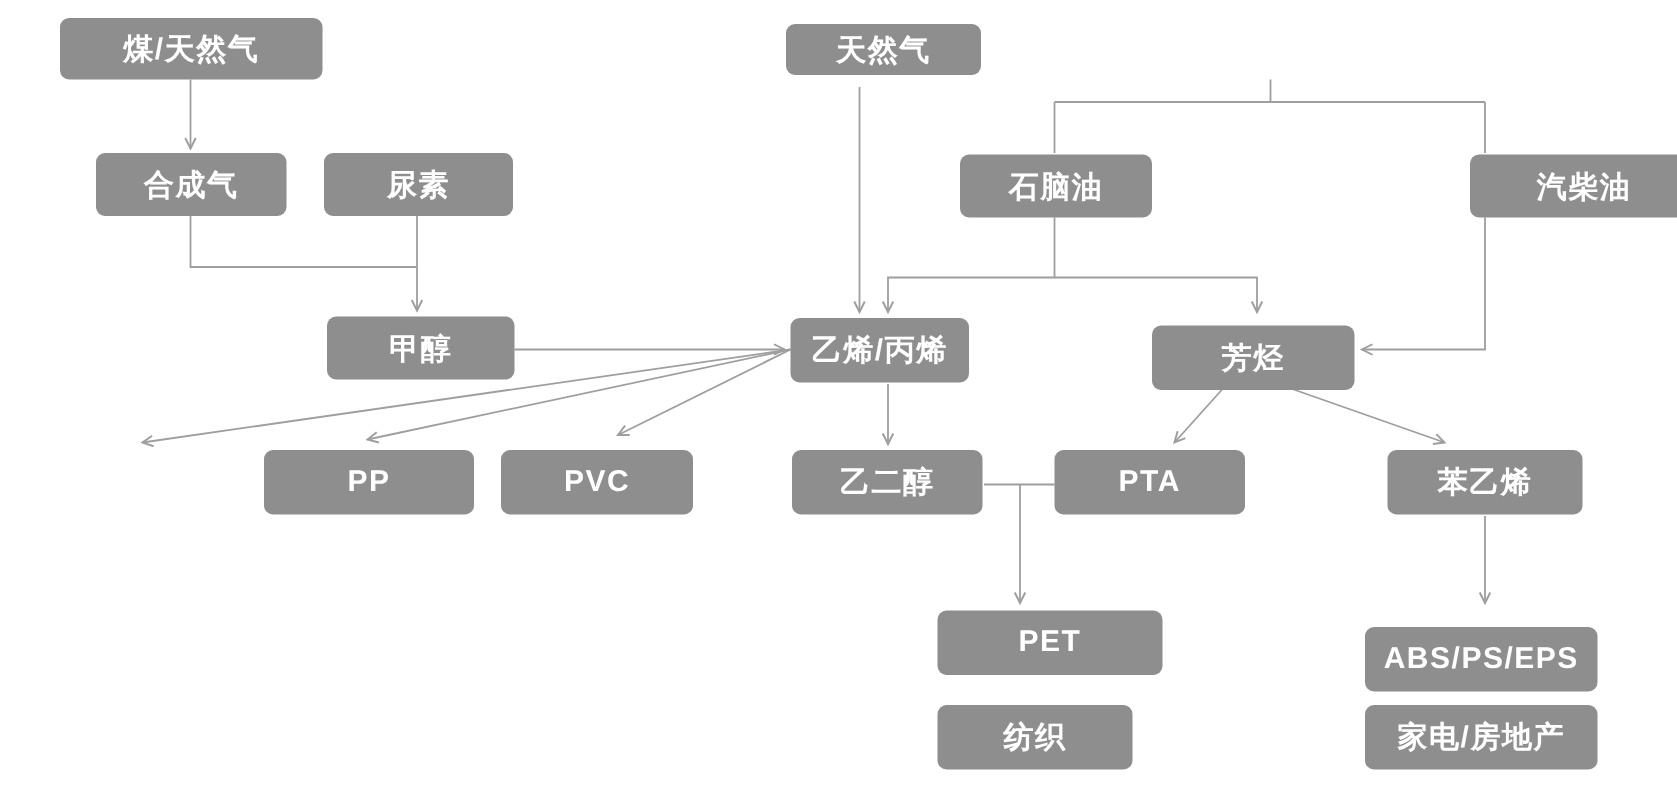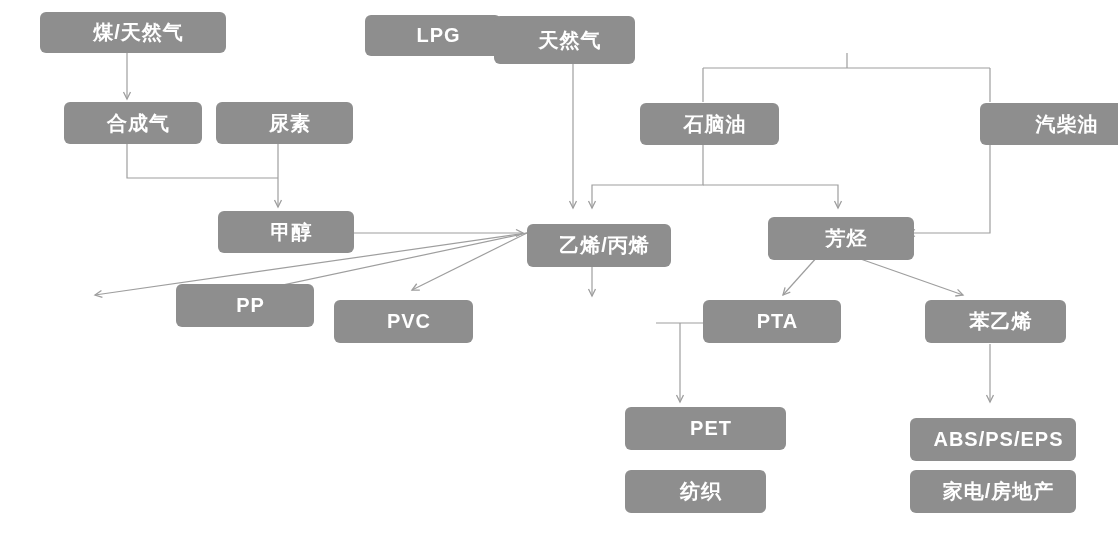--- a/index.html
+++ b/index.html
@@ -21,21 +21,20 @@
     background: #8e8e8e;
     color: #ffffff;
     font-weight: bold;
     font-size: 20px;
     letter-spacing: 1px;
     display: flex;
     align-items: center;
     justify-content: center;
     border-radius: 6px;
     white-space: nowrap;
-    padding-left: 11px;
   }
 </style>
 </head>
 <body>
 
 <div class="canvas">
 
   <svg class="edges" viewBox="0 0 1118 540">
     <defs>
       <marker id="arrow" markerWidth="10" markerHeight="10" refX="8" refY="4.5" orient="auto" markerUnits="userSpaceOnUse">
@@ -58,34 +57,34 @@
       <path d="M592,256 L592,296" marker-end="url(#arrow)"></path>
       <path d="M818,256 L783,295" marker-end="url(#arrow)"></path>
       <path d="M852,256 L963,295" marker-end="url(#arrow)"></path>
       <path d="M656,323 L703,323"></path>
       <path d="M680,323 L680,402" marker-end="url(#arrow)"></path>
       <path d="M990,344 L990,402" marker-end="url(#arrow)"></path>
     </g>
   </svg>
 
   <div class="node" style="left:40px;  top:12px;  width:175px; height:41px">煤/天然气</div>
-  <div class="node" style="left:365px; top:15px;  width:125px; height:41px">LPG</div>
-  <div class="node" style="left:494px; top:16px;  width:130px; height:48px">天然气</div>
+  <div class="node" style="left:524px; top:16px;  width:130px; height:34px">天然气</div>
 
   <div class="node" style="left:64px;  top:102px; width:127px; height:42px">合成气</div>
   <div class="node" style="left:640px; top:103px; width:128px; height:42px">石脑油</div>
   <div class="node" style="left:216px; top:102px; width:126px; height:42px">尿素</div>
   <div class="node" style="left:980px; top:103px; width:152px; height:42px">汽柴油</div>
 
   <div class="node" style="left:218px; top:211px; width:125px; height:42px">甲醇</div>
-  <div class="node" style="left:527px; top:224px; width:133px; height:43px">乙烯/丙烯</div>
+  <div class="node" style="left:527px; top:212px; width:119px; height:43px">乙烯/丙烯</div>
   <div class="node" style="left:768px; top:217px; width:135px; height:43px">芳烃</div>
 
-  <div class="node" style="left:176px; top:284px; width:127px; height:43px">PP</div>
+  <div class="node" style="left:176px; top:300px; width:140px; height:43px">PP</div>
   <div class="node" style="left:334px; top:300px; width:128px; height:43px">PVC</div>
+  <div class="node" style="left:528px; top:300px; width:127px; height:43px">乙二醇</div>
   <div class="node" style="left:703px; top:300px; width:127px; height:43px">PTA</div>
   <div class="node" style="left:925px; top:300px; width:130px; height:43px">苯乙烯</div>
 
   <div class="node" style="left:625px; top:407px; width:150px; height:43px">PET</div>
   <div class="node" style="left:910px; top:418px; width:155px; height:43px">ABS/PS/EPS</div>
 
   <div class="node" style="left:625px; top:470px; width:130px; height:43px">纺织</div>
   <div class="node" style="left:910px; top:470px; width:155px; height:43px">家电/房地产</div>
 
 </div>

